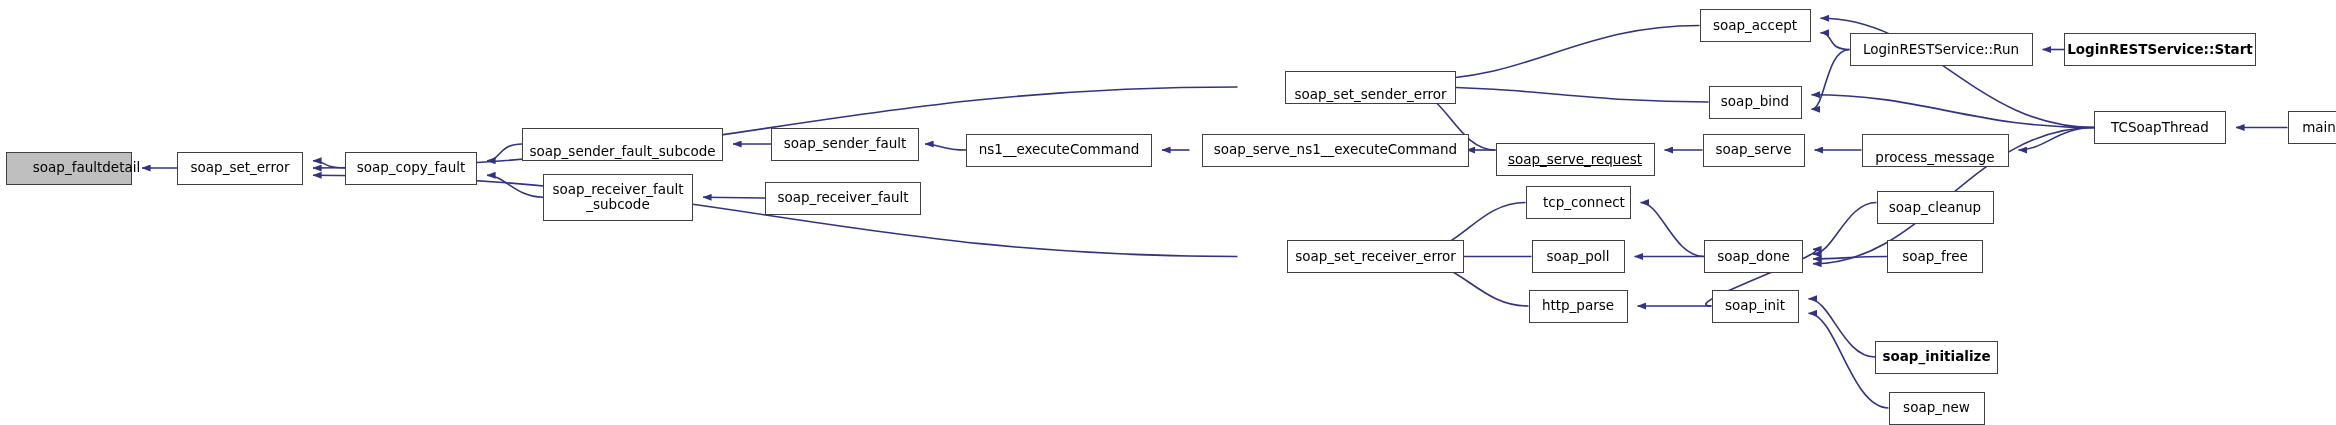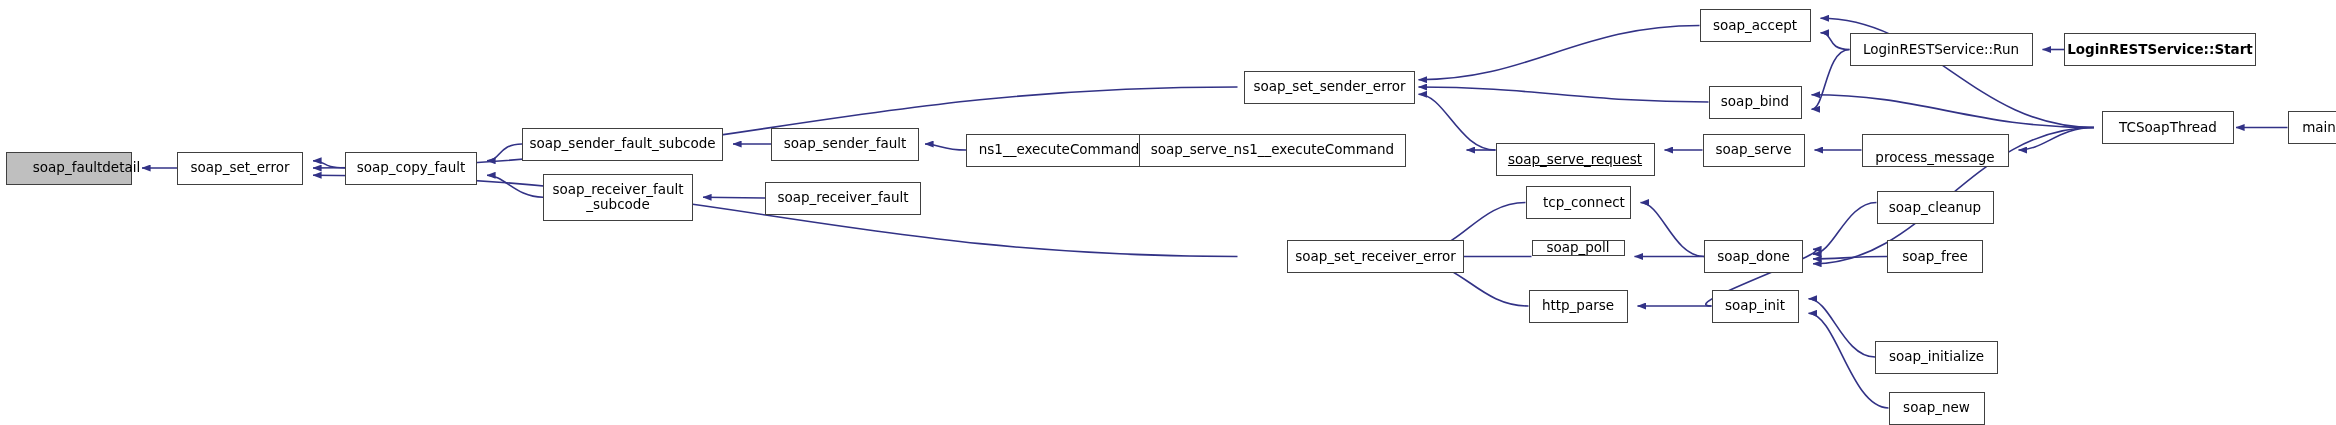--- a/index.html
+++ b/index.html
@@ -70,41 +70,41 @@
         <path d="M 1849.5 49.5 C 1825.5 49.5, 1834.5 32.76, 1820.5 32.76" fill="none" stroke="#323286" stroke-width="1.6" marker-end="url(#arrowhead)"></path>
         <path d="M 1849.5 49.5 C 1825.5 49.5, 1825.5 109.25999999999999, 1811.5 109.25999999999999" fill="none" stroke="#323286" stroke-width="1.6" marker-end="url(#arrowhead)"></path>
         <path d="M 2064 49.5 L 2042.5 49.5" fill="none" stroke="#323286" stroke-width="1.6" marker-end="url(#arrowhead)"></path>
         <path d="M 2287.5 127.5 L 2236 127.5" fill="none" stroke="#323286" stroke-width="1.6" marker-end="url(#arrowhead)"></path>
       </g>
   </svg>
   <div id="nodes">
       <div class="node current" style="left: 6px; top: 151.5px; width: 126px; height: 33px; padding-left: 35px;"><span class="lbl">soap_faultdetail</span></div>
       <div class="node" style="left: 177px; top: 151.5px; width: 126px; height: 33px;"><span class="lbl">soap_set_error</span></div>
       <div class="node" style="left: 345px; top: 151.5px; width: 132px; height: 33px;"><span class="lbl">soap_copy_fault</span></div>
-      <div class="node" style="left: 522px; top: 127.5px; width: 201px; height: 33px;"><span class="lbl">soap_sender_fault_subcode</span></div>
+      <div class="node" style="left: 522px; top: 127.5px; width: 201px; height: 33px; align-items: flex-end;"><span class="lbl">soap_sender_fault_subcode</span></div>
       <div class="node" style="left: 543px; top: 174px; width: 150px; height: 46.5px;"><span class="lbl">soap_receiver_fault
 _subcode</span></div>
       <div class="node" style="left: 771px; top: 127.5px; width: 148px; height: 33px;"><span class="lbl">soap_sender_fault</span></div>
       <div class="node" style="left: 765px; top: 181.5px; width: 156px; height: 33px;"><span class="lbl">soap_receiver_fault</span></div>
       <div class="node" style="left: 966px; top: 133.5px; width: 186px; height: 33px;"><span class="lbl">ns1__executeCommand</span></div>
-      <div class="node" style="left: 1139px; top: 133.5px; width: 267px; height: 33px;"><span class="lbl">soap_serve_ns1__executeCommand</span></div>
-      <div class="node" style="left: 1244px; top: 70.5px; width: 171px; height: 33px;"><span class="lbl">soap_set_sender_error</span></div>
+      <div class="node" style="left: 1202px; top: 133.5px; width: 267px; height: 33px;"><span class="lbl">soap_serve_ns1__executeCommand</span></div>
+      <div class="node" style="left: 1285px; top: 70.5px; width: 171px; height: 33px; align-items: flex-end;"><span class="lbl">soap_set_sender_error</span></div>
       <div class="node" style="left: 1287px; top: 240px; width: 177px; height: 33px;"><span class="lbl">soap_set_receiver_error</span></div>
       <div class="node" style="left: 1495.5px; top: 143px; width: 159px; height: 33px; text-decoration: underline;"><span class="lbl">soap_serve_request</span></div>
       <div class="node" style="left: 1525.5px; top: 186px; width: 105px; height: 33px; padding-left: 12px;"><span class="lbl">tcp_connect</span></div>
-      <div class="node" style="left: 1531.5px; top: 240px; width: 93px; height: 16px;"><span class="lbl">soap_poll</span></div>
+      <div class="node" style="left: 1531.5px; top: 240px; width: 93px; height: 33px;"><span class="lbl">soap_poll</span></div>
       <div class="node" style="left: 1528.5px; top: 289.5px; width: 99px; height: 33px;"><span class="lbl">http_parse</span></div>
       <div class="node" style="left: 1699.5px; top: 9px; width: 111px; height: 33px;"><span class="lbl">soap_accept</span></div>
       <div class="node" style="left: 1708.5px; top: 85.5px; width: 93px; height: 33px;"><span class="lbl">soap_bind</span></div>
       <div class="node" style="left: 1702.5px; top: 133.5px; width: 102px; height: 33px;"><span class="lbl">soap_serve</span></div>
       <div class="node" style="left: 1704px; top: 240px; width: 99px; height: 33px;"><span class="lbl">soap_done</span></div>
       <div class="node" style="left: 1711.5px; top: 289.5px; width: 87px; height: 33px;"><span class="lbl">soap_init</span></div>
       <div class="node" style="left: 1876.5px; top: 191px; width: 117px; height: 33px;"><span class="lbl">soap_cleanup</span></div>
       <div class="node" style="left: 1887px; top: 240px; width: 96px; height: 33px;"><span class="lbl">soap_free</span></div>
-      <div class="node" style="left: 1875px; top: 340.5px; width: 123px; height: 33px;"><span class="lbl">soap_initialize</span></div>
+      <div class="node" style="left: 1875px; top: 340.5px; width: 123px; height: 33px; font-weight: bold;"><span class="lbl">soap_initialize</span></div>
       <div class="node" style="left: 1888.5px; top: 391.5px; width: 96px; height: 33px;"><span class="lbl">soap_new</span></div>
       <div class="node" style="left: 1861.5px; top: 133.5px; width: 147px; height: 33px; align-items: flex-end;"><span class="lbl">process_message</span></div>
-      <div class="node" style="left: 2094px; top: 111px; width: 132px; height: 33px; margin-left: 8px;"><span class="lbl">TCSoapThread</span></div>
+      <div class="node" style="left: 2094px; top: 111px; width: 132px; height: 33px;"><span class="lbl">TCSoapThread</span></div>
       <div class="node" style="left: 1849.5px; top: 33px; width: 183px; height: 33px;"><span class="lbl">LoginRESTService::Run</span></div>
       <div class="node" style="left: 2064px; top: 33px; width: 192px; height: 33px; font-weight: bold;"><span class="lbl">LoginRESTService::Start</span></div>
       <div class="node" style="left: 2287.5px; top: 111px; width: 63px; height: 33px;"><span class="lbl">main</span></div>
     </div>
 </div>
 
 </body></html>

